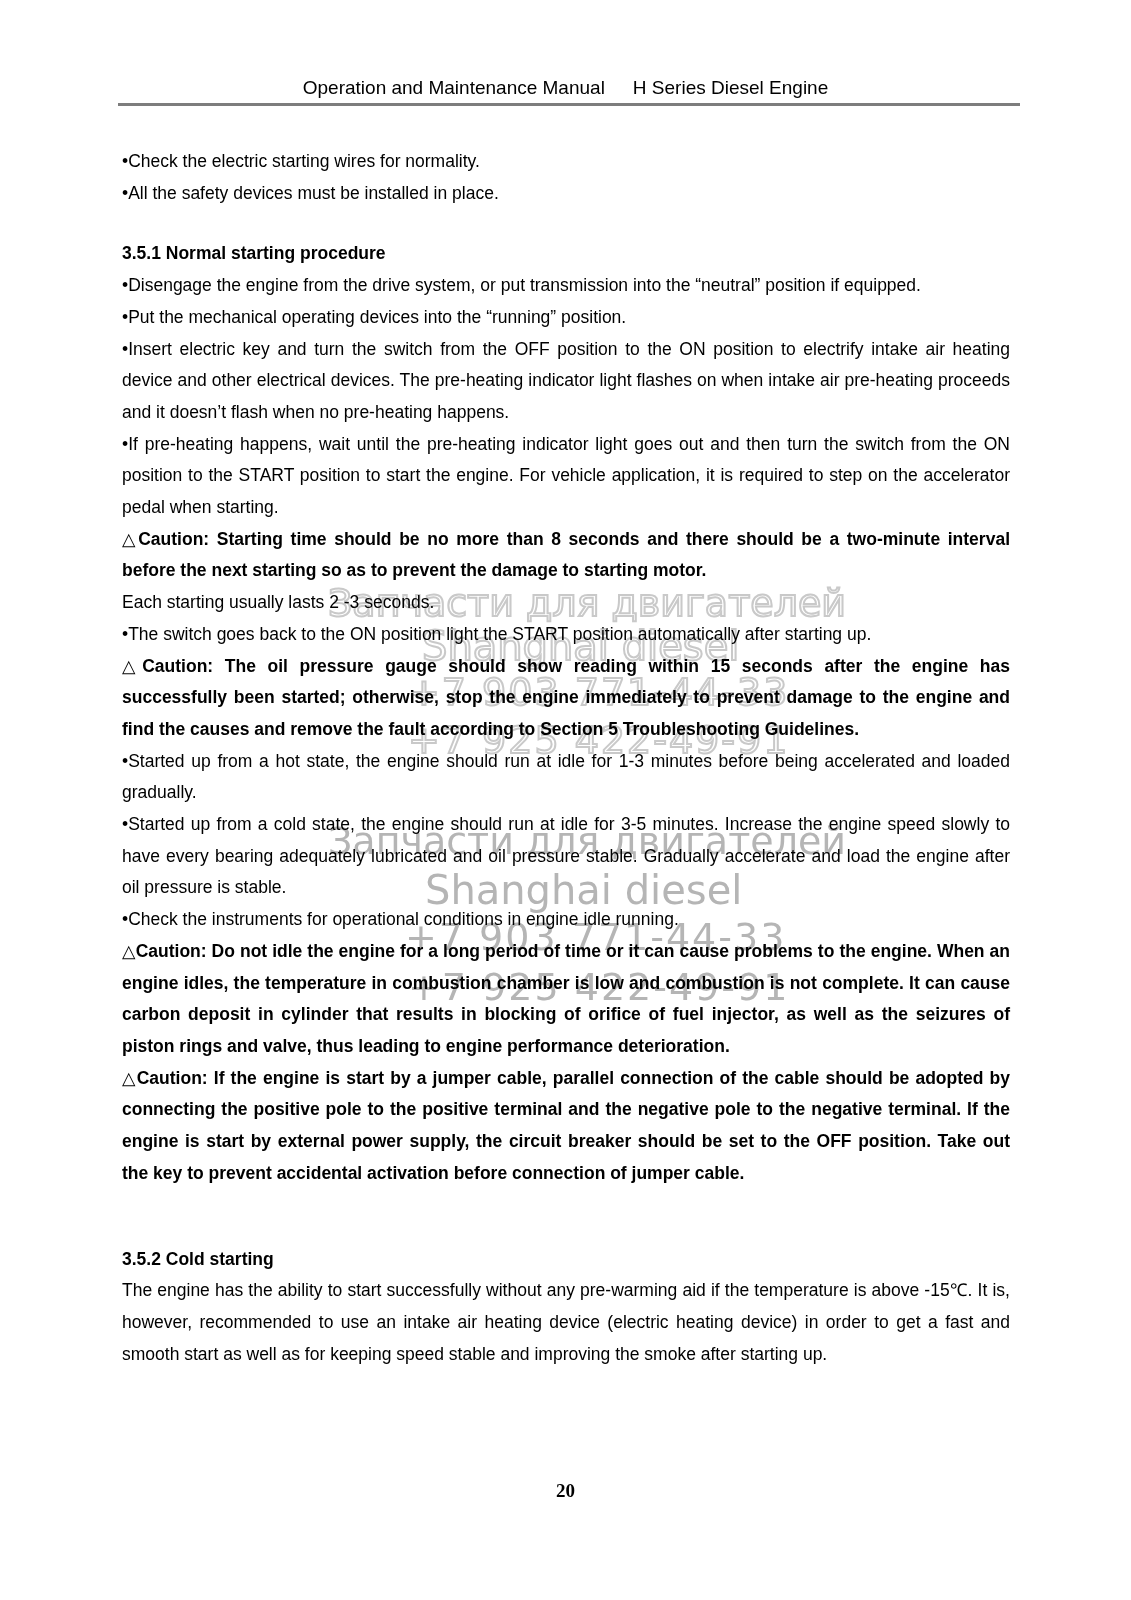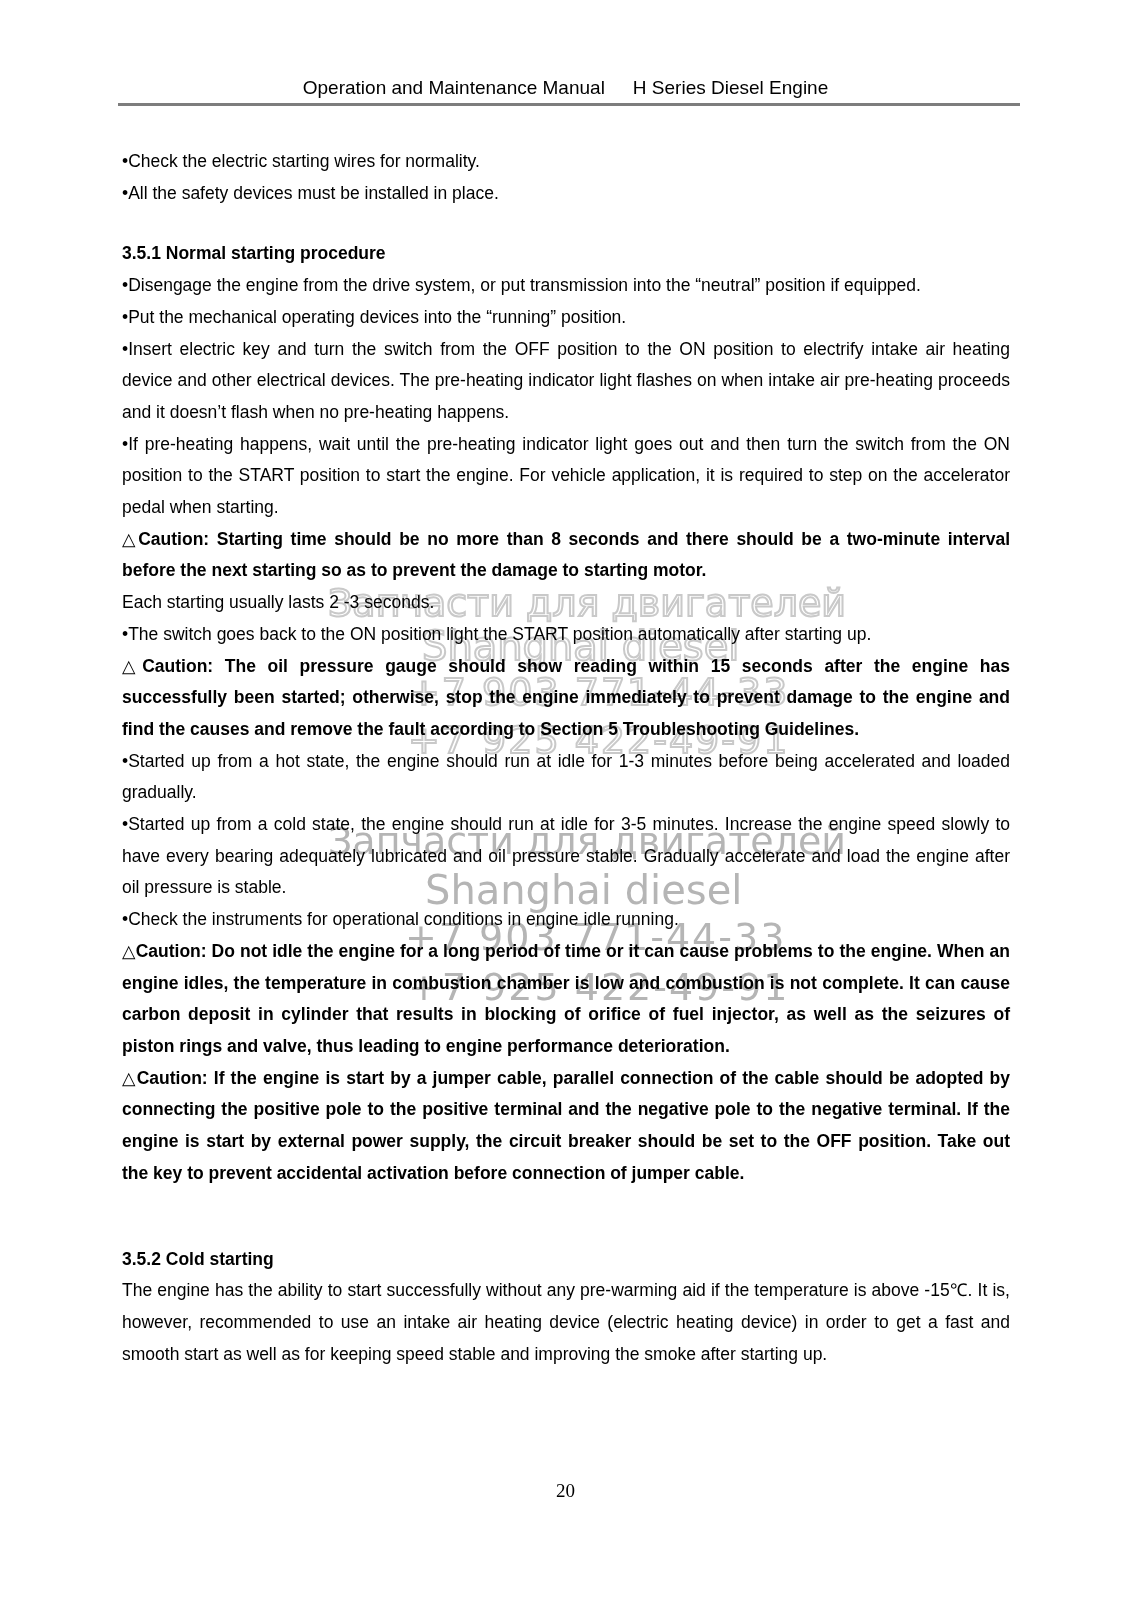--- a/index.html
+++ b/index.html
@@ -41,21 +41,21 @@
   }
   .wm-outline{color:transparent;-webkit-text-stroke:2px #c9c9c9;}
   .wm-solid{color:#b5b5b5;}
   .wm-cyr{font-size:38px;}
   .wm-lat{font-size:40px;}
   .wm-tel{font-size:38px;letter-spacing:2px;}
   
   .page-number{
     position:absolute;top:1480px;left:0;width:100%;
     text-align:center;
-    font-family:"Liberation Serif",serif;font-size:19px;z-index:1;
+    font-family:"Liberation Serif",serif;font-size:19px;z-index:1;font-weight:bold;
   }
 </style>
 </head>
 <body>
 
 <div class="page">
 
   <div class="wm wm-outline wm-cyr" style="top:584px;left:328px;">Запчасти для двигателей</div>
   <div class="wm wm-outline wm-lat" style="top:626px;left:422px;">Shanghai diesel</div>
   <div class="wm wm-outline wm-tel" style="top:673px;left:408px;">+7 903 771-44-33</div>

